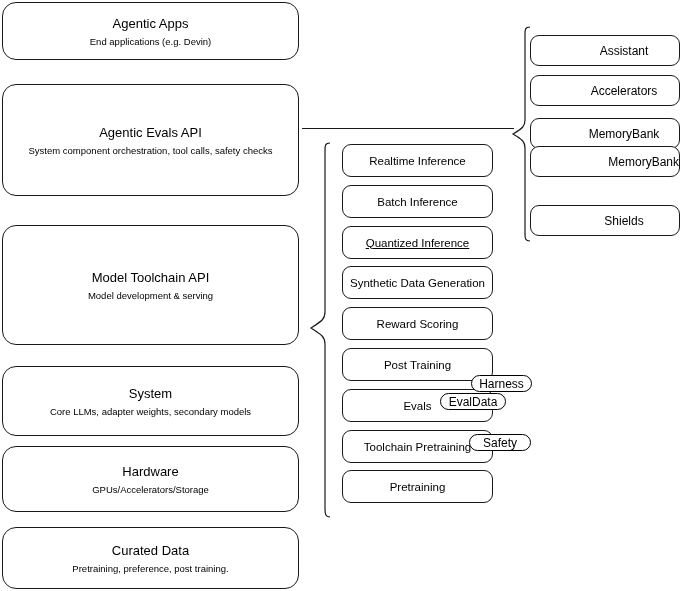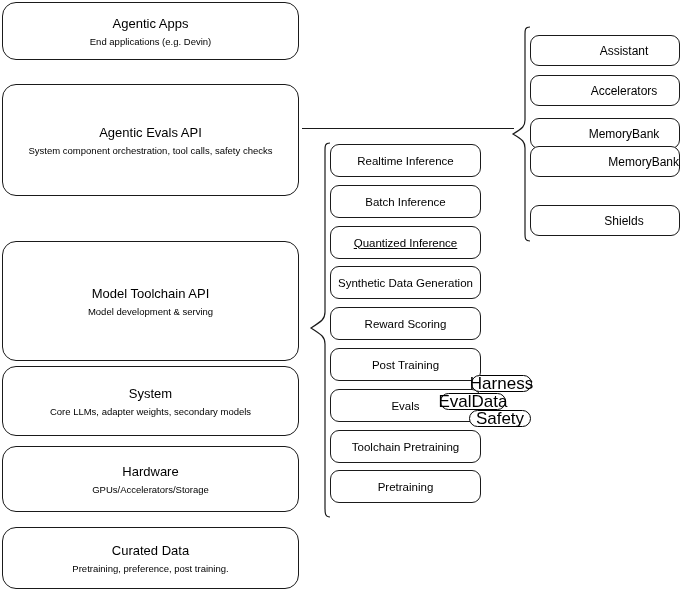--- a/index.html
+++ b/index.html
@@ -39,21 +39,21 @@
     line-height: 17px;
     color: #000;
   }
   .stack-sub {
     font-size: 9.5px;
     line-height: 13px;
     margin-top: 3px;
     color: #000;
   }
   .mid-box {
-    left: 330px;
+    left: 342px;
     width: 151px;
     height: 33px;
     border-radius: 9px;
     font-size: 11.5px;
   }
   .right-box {
     left: 530px;
     width: 150px;
     height: 31px;
     border-radius: 9px;
@@ -62,21 +62,21 @@
   }
   .pill {
     position: absolute;
     box-sizing: border-box;
     border: 1.6px solid #000;
     border-radius: 999px;
     background: #ffffff;
     display: flex;
     align-items: center;
     justify-content: center;
-    font-size: 17px;
+    font-size: 12px;
     color: #000;
     z-index: 6;
   }
   .connector-line {
     position: absolute;
     background: #1a1a1a;
   }
   svg.brace {
     position: absolute;
     overflow: visible;
@@ -95,21 +95,21 @@
   <div class="box stack-box" style="top:2px;height:58px;">
     <div class="stack-title">Agentic Apps</div>
     <div class="stack-sub">End applications (e.g. Devin)</div>
   </div>
 
   <div class="box stack-box" style="top:84px;height:112px;">
     <div class="stack-title">Agentic Evals API</div>
     <div class="stack-sub">System component orchestration, tool calls, safety checks</div>
   </div>
 
-  <div class="box stack-box" style="top:241px;height:120px;">
+  <div class="box stack-box" style="top:225px;height:120px;">
     <div class="stack-title">Model Toolchain API</div>
     <div class="stack-sub">Model development &amp; serving</div>
   </div>
 
   <div class="box stack-box" style="top:366px;height:70px;">
     <div class="stack-title">System</div>
     <div class="stack-sub">Core LLMs, adapter weights, secondary models</div>
   </div>
 
   <div class="box stack-box" style="top:446px;height:66px;text-align:center;">
@@ -175,17 +175,17 @@
   <div class="box mid-box" style="top:470px;">
     <span>Pretraining</span>
   </div>
 
   <div class="pill" style="left:471px;top:375px;width:61px;height:17px;">
     <span>Harness</span>
   </div>
   <div class="pill" style="left:440px;top:393px;width:66px;height:17px;">
     <span>EvalData</span>
   </div>
-  <div class="pill" style="left:469px;top:410px;width:62px;height:17px;">
+  <div class="pill" style="left:469px;top:434px;width:62px;height:17px;">
     <span>Safety</span>
   </div>
 
 </div>
 
 </body></html>

